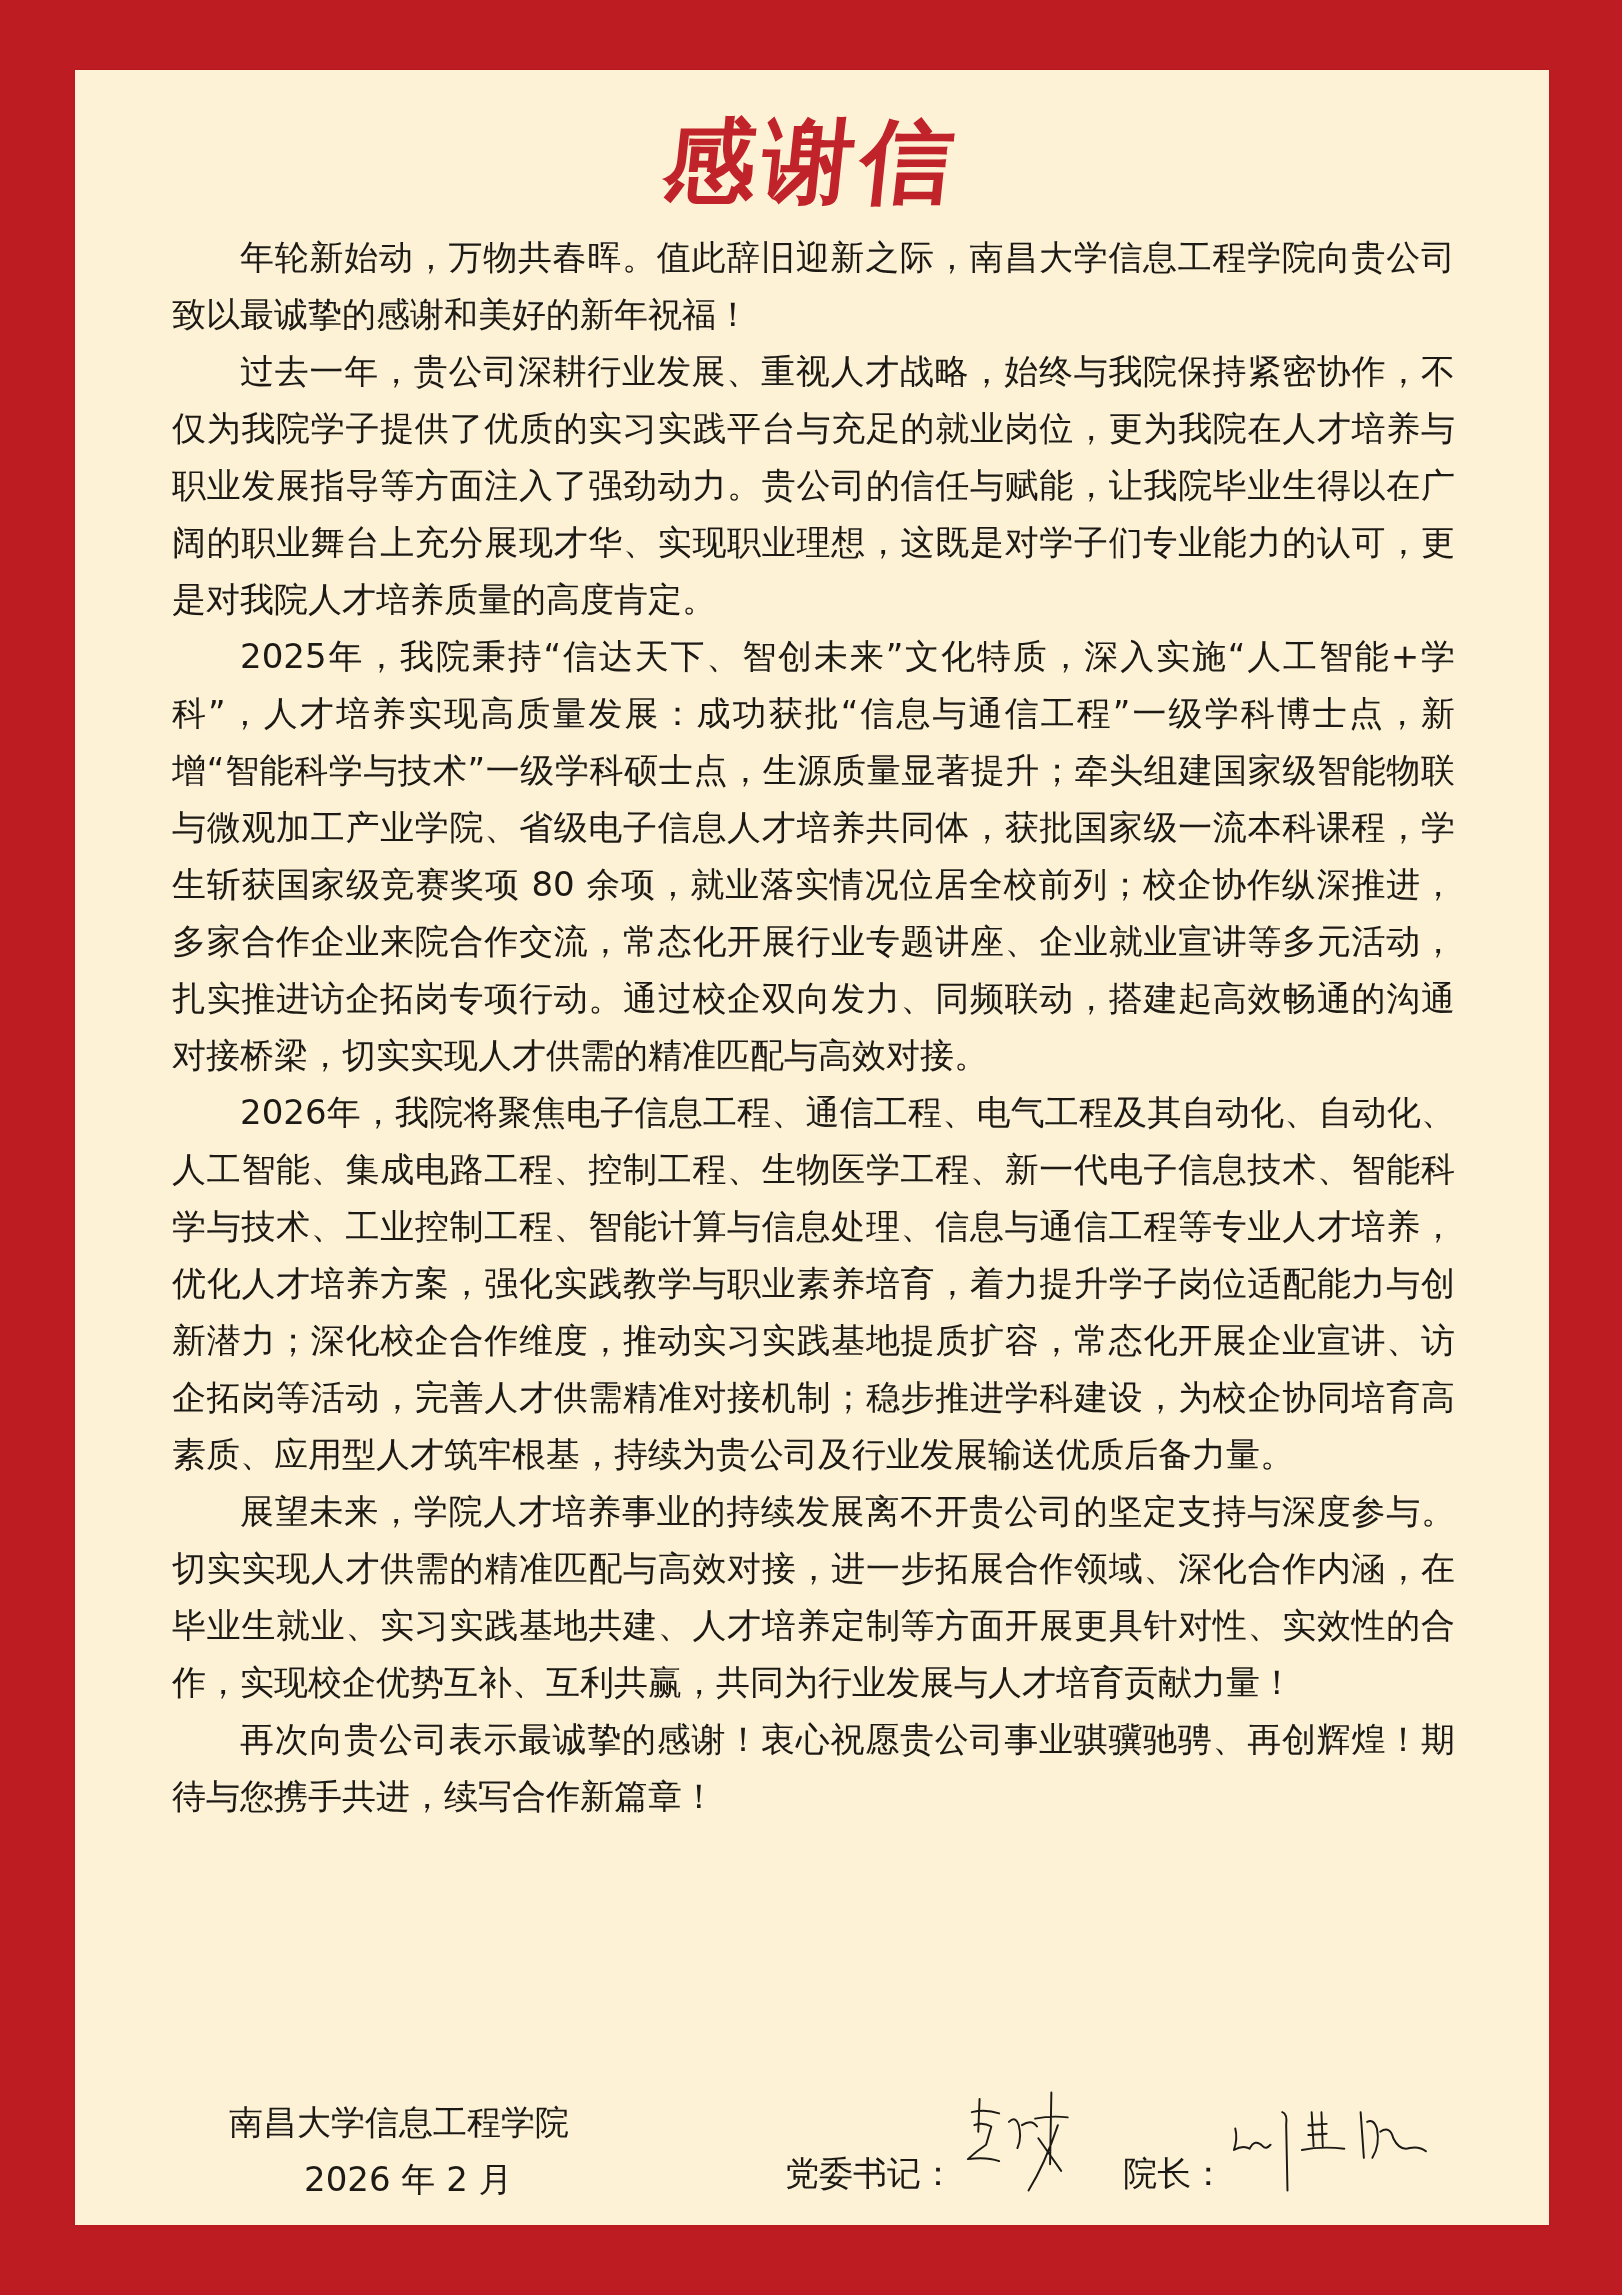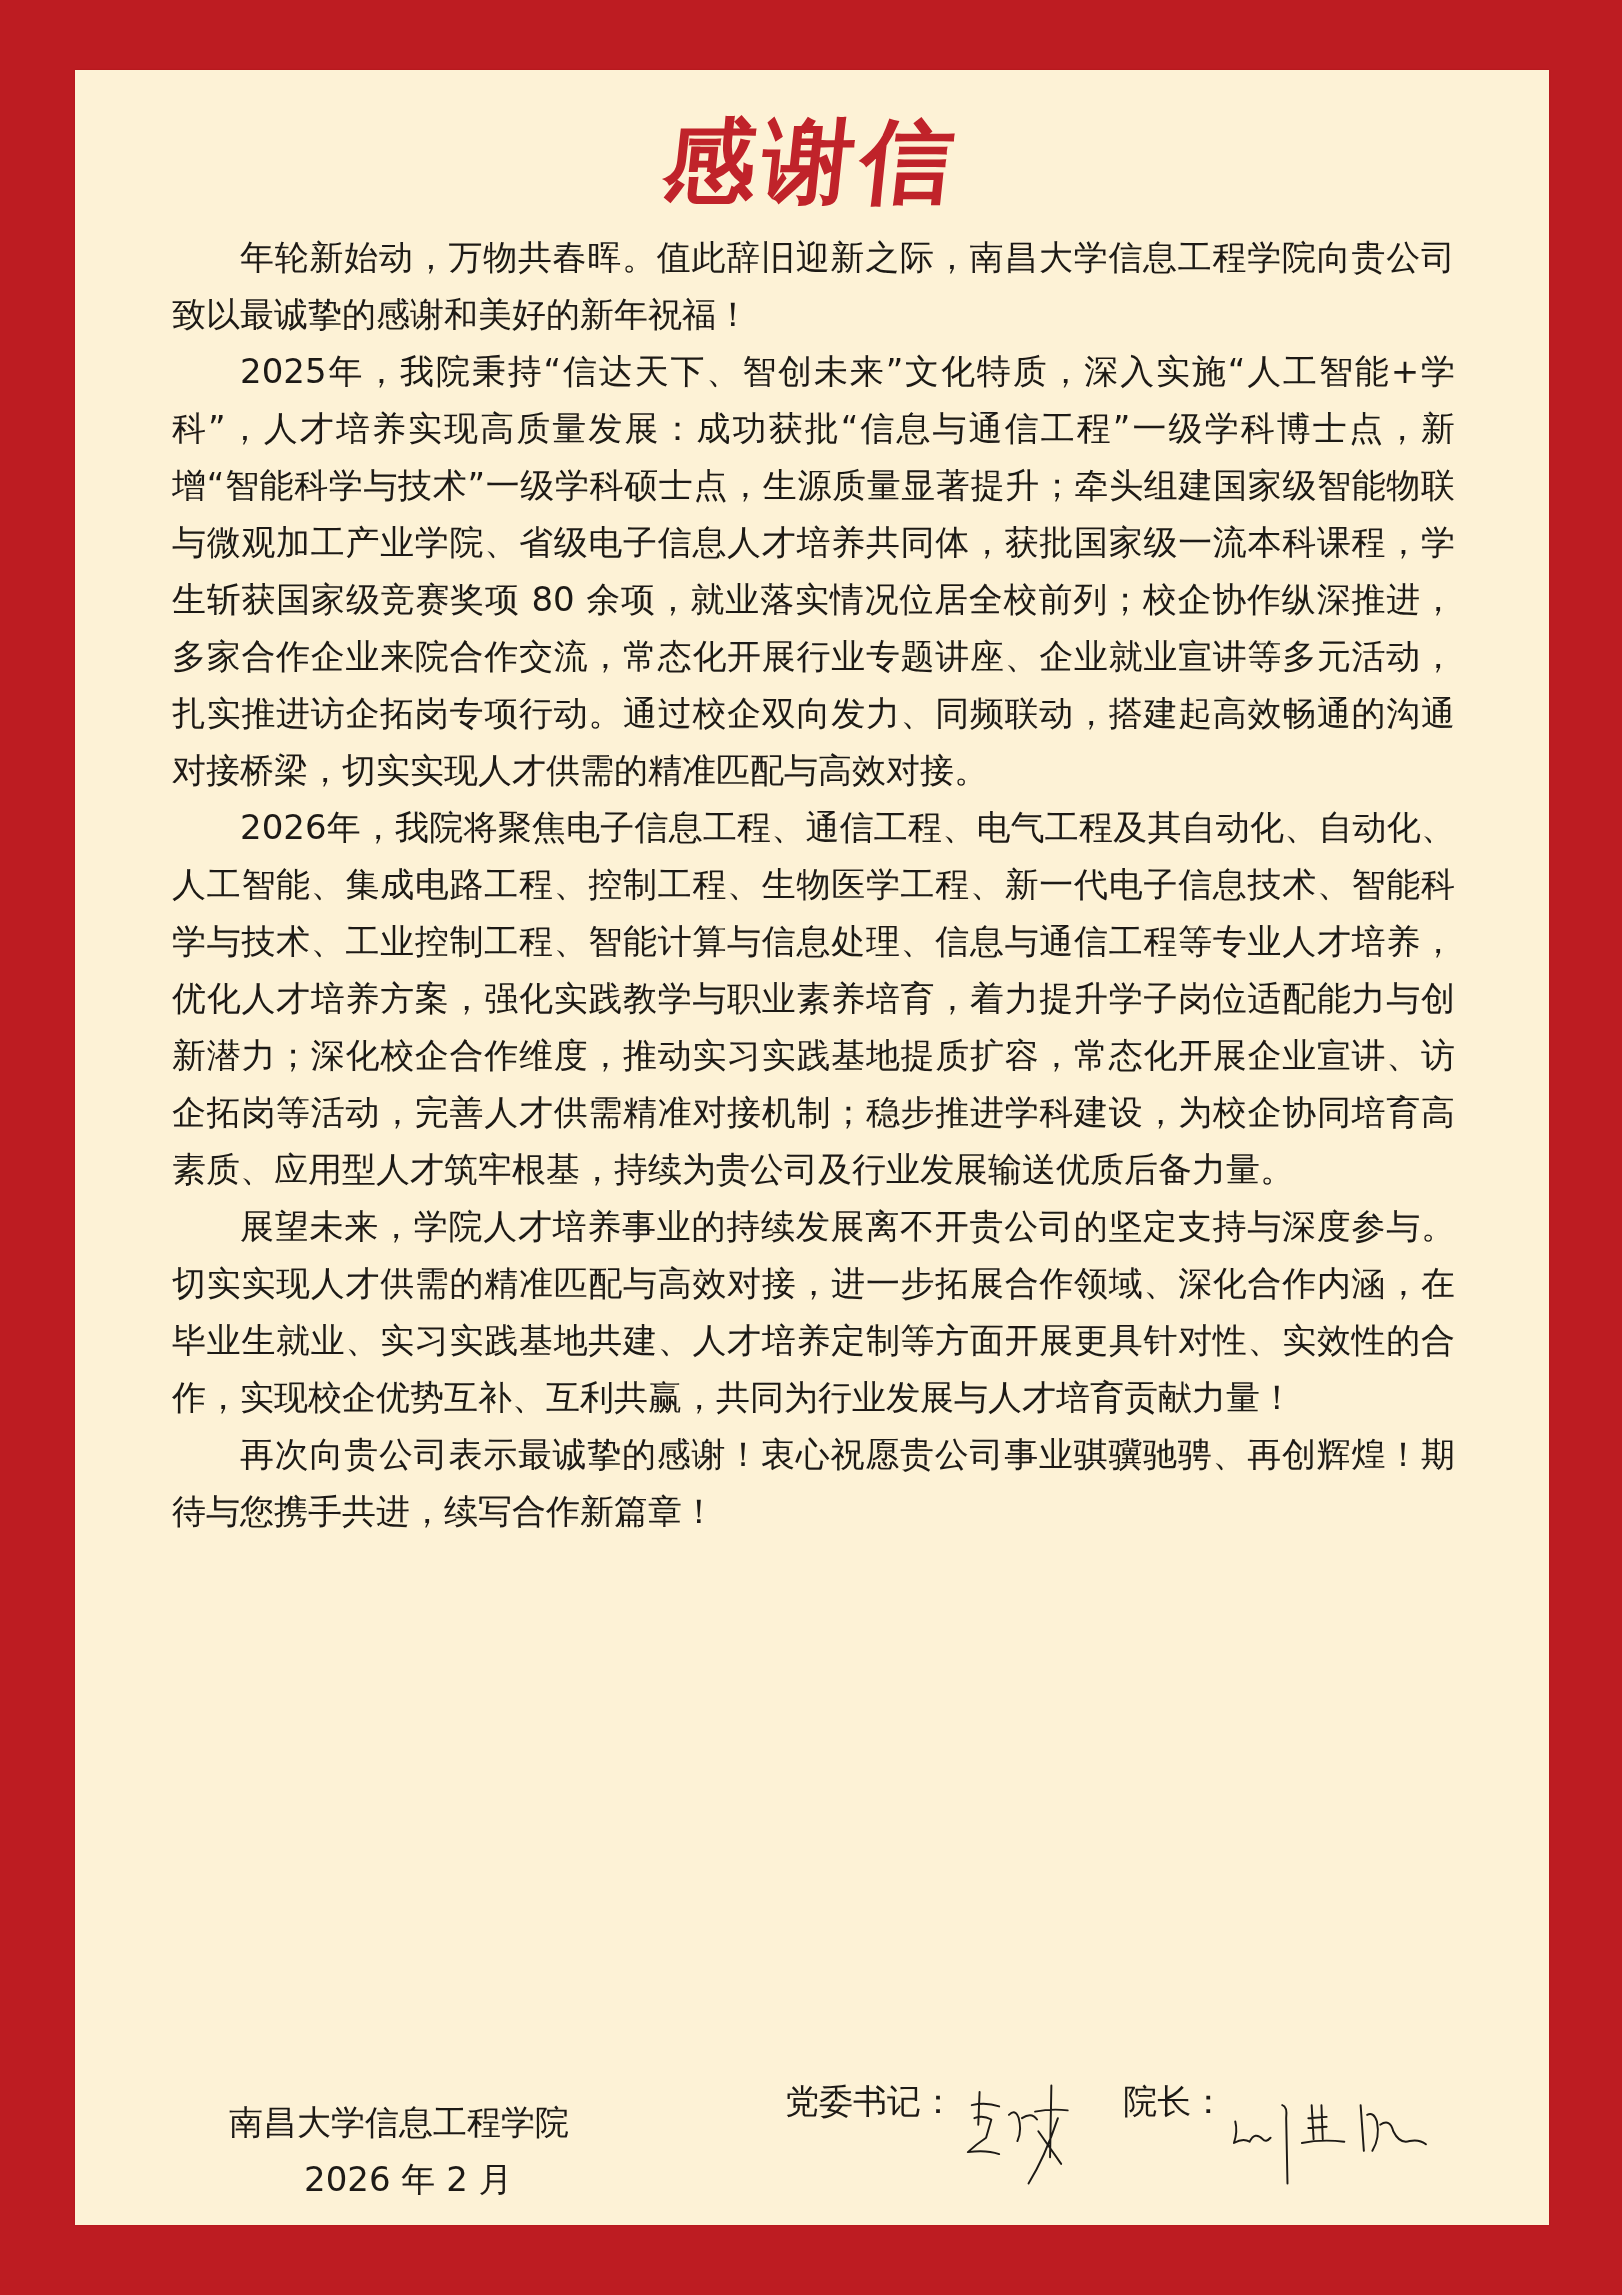--- a/index.html
+++ b/index.html
@@ -76,21 +76,21 @@
       left: 229px;
       top: 85px;
       white-space: nowrap;
     }
     .sign-block {
       position: absolute;
       left: 710px;
       top: 6.5px;
       height: 118px;
       display: flex;
-      align-items: flex-start;
+      align-items: flex-end;
       white-space: nowrap;
     }
     .sign-label {
       display: inline-block;
     }
     .signature {
       display: inline-block;
       margin-left: 5.2px;
       margin-right: 39px;
     }
@@ -99,20 +99,21 @@
     }
   </style>
 </head>
 <body>
 
 <div class="paper">
   <div class="title">感谢信</div>
 
   <div class="body">
     <p class="para">年轮新始动，万物共春晖。值此辞旧迎新之际，南昌大学信息工程学院向贵公司致以最诚挚的感谢和美好的新年祝福！</p>
+    <p class="para">过去一年，贵公司深耕行业发展、重视人才战略，始终与我院保持紧密协作，不仅为我院学子提供了优质的实习实践平台与充足的就业岗位，更为我院在人才培养与职业发展指导等方面注入了强劲动力。贵公司的信任与赋能，让我院毕业生得以在广阔的职业舞台上充分展现才华、实现职业理想，这既是对学子们专业能力的认可，更是对我院人才培养质量的高度肯定。</p>
     <p class="para">2025年，我院秉持“信达天下、智创未来”文化特质，深入实施“人工智能+学科”，人才培养实现高质量发展：成功获批“信息与通信工程”一级学科博士点，新增“智能科学与技术”一级学科硕士点，生源质量显著提升；牵头组建国家级智能物联与微观加工产业学院、省级电子信息人才培养共同体，获批国家级一流本科课程，学生斩获国家级竞赛奖项 80 余项，就业落实情况位居全校前列；校企协作纵深推进，多家合作企业来院合作交流，常态化开展行业专题讲座、企业就业宣讲等多元活动，扎实推进访企拓岗专项行动。通过校企双向发力、同频联动，搭建起高效畅通的沟通对接桥梁，切实实现人才供需的精准匹配与高效对接。</p>
     <p class="para">2026年，我院将聚焦电子信息工程、通信工程、电气工程及其自动化、自动化、人工智能、集成电路工程、控制工程、生物医学工程、新一代电子信息技术、智能科学与技术、工业控制工程、智能计算与信息处理、信息与通信工程等专业人才培养，优化人才培养方案，强化实践教学与职业素养培育，着力提升学子岗位适配能力与创新潜力；深化校企合作维度，推动实习实践基地提质扩容，常态化开展企业宣讲、访企拓岗等活动，完善人才供需精准对接机制；稳步推进学科建设，为校企协同培育高素质、应用型人才筑牢根基，持续为贵公司及行业发展输送优质后备力量。</p>
     <p class="para">展望未来，学院人才培养事业的持续发展离不开贵公司的坚定支持与深度参与。切实实现人才供需的精准匹配与高效对接，进一步拓展合作领域、深化合作内涵，在毕业生就业、实习实践基地共建、人才培养定制等方面开展更具针对性、实效性的合作，实现校企优势互补、互利共赢，共同为行业发展与人才培育贡献力量！</p>
     <p class="para">再次向贵公司表示最诚挚的感谢！衷心祝愿贵公司事业骐骥驰骋、再创辉煌！期待与您携手共进，续写合作新篇章！</p>
   </div>
 
   <div class="footer">
     <div class="org">南昌大学信息工程学院</div>
     <div class="date">2026 年 2 月</div>
 

